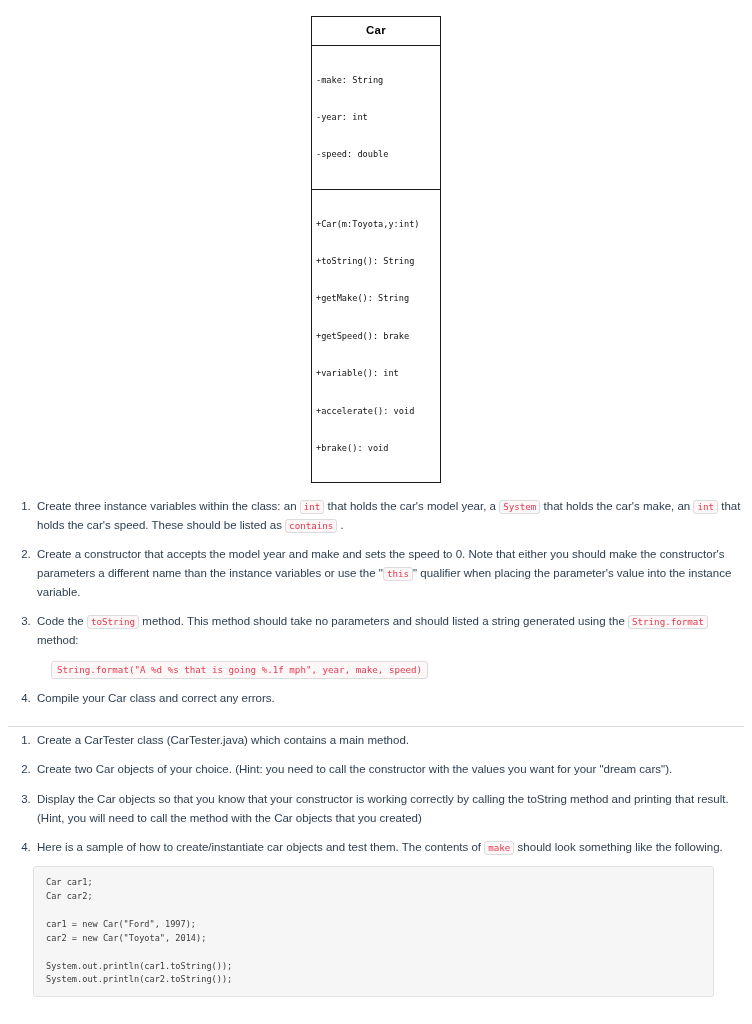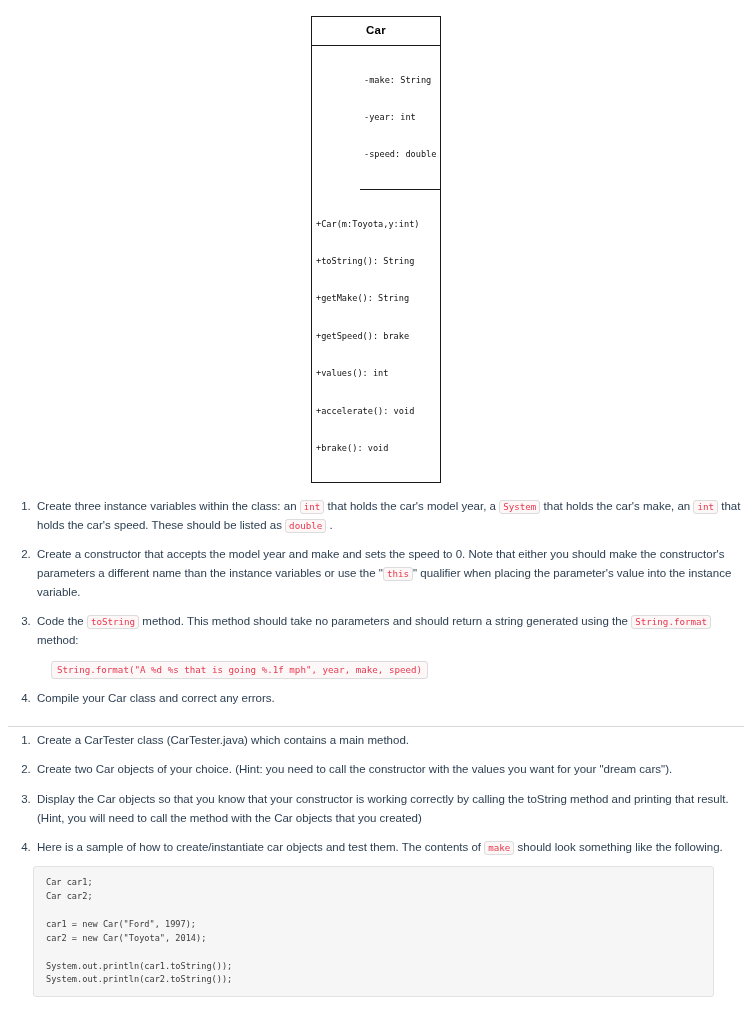--- a/index.html
+++ b/index.html
@@ -65,21 +65,20 @@
   .uml-section {
     padding: 3px 4px 3px 4px;
     font-family: "DejaVu Sans Mono", "Liberation Mono", monospace;
     font-size: 8.6px;
     line-height: 1.45;
     color: #111;
     white-space: pre;
   }
   .uml-section.attrs {
     border-bottom: 1.6px solid #1a1a1a;
-    margin-left: 48px;
   }
   .uml-line { display: block; }
 
   
   ol.task-list {
     margin: 4px 0 0 0;
     padding-left: 26px;
     list-style-position: outside;
   }
   ol.task-list > li {
@@ -145,33 +144,33 @@
       <div class="uml-section attrs">
         <span class="uml-line">-make: String</span>
         <span class="uml-line">-year: int</span>
         <span class="uml-line">-speed: double</span>
       </div>
       <div class="uml-section methods">
         <span class="uml-line">+Car(m:Toyota,y:int)</span>
         <span class="uml-line">+toString(): String</span>
         <span class="uml-line">+getMake(): String</span>
         <span class="uml-line">+getSpeed(): brake</span>
-        <span class="uml-line">+values(): int</span>
+        <span class="uml-line">+variable(): int</span>
         <span class="uml-line">+accelerate(): void</span>
         <span class="uml-line">+brake(): void</span>
       </div>
     </div>
   </div>
 
   <ol class="task-list">
-    <li><span>Create three instance variables within the class: an </span><code class="chip">int</code><span> that holds the car's model year, a </span><code class="chip">System</code><span> that holds the car's make, an </span><code class="chip">int</code><span> that holds the car's speed. These should be listed as </span><code class="chip">double</code><span> .</span></li>
+    <li><span>Create three instance variables within the class: an </span><code class="chip">int</code><span> that holds the car's model year, a </span><code class="chip">System</code><span> that holds the car's make, an </span><code class="chip">int</code><span> that holds the car's speed. These should be listed as </span><code class="chip">contains</code><span> .</span></li>
 
     <li><span>Create a constructor that accepts the model year and make and sets the speed to 0. Note that either you should make the constructor's parameters a different name than the instance variables or use the "</span><code class="chip">this</code><span>" qualifier when placing the parameter's value into the instance variable.</span></li>
 
-    <li><span>Code the </span><code class="chip">toString</code><span> method. This method should take no parameters and should return a string generated using the </span><code class="chip">String.format</code><span> method:</span>
+    <li><span>Code the </span><code class="chip">toString</code><span> method. This method should take no parameters and should listed a string generated using the </span><code class="chip">String.format</code><span> method:</span>
       <div class="format-line"><code class="chip big">String.format("A %d %s that is going %.1f mph", year, make, speed)</code></div>
     </li>
 
     <li>Compile your Car class and correct any errors.</li>
   </ol>
 
   <hr class="sep">
 
   <div class="section">
     <ol class="task-list">

